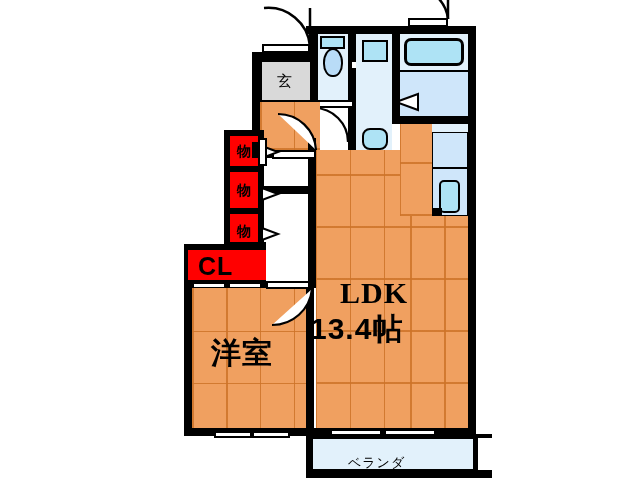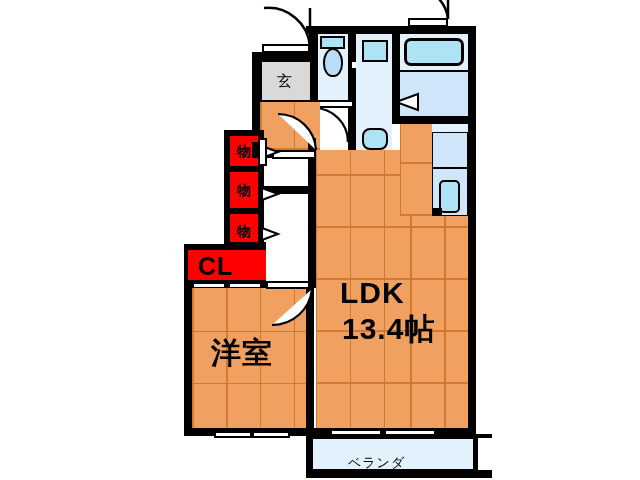--- a/index.html
+++ b/index.html
@@ -110,22 +110,22 @@
   <div class="abs blue1" style="left:432px;top:168px;width:36px;height:48px;border:1.5px solid #000;"></div>
   <div class="abs blue3" style="left:439px;top:180px;width:21px;height:33px;border:2.5px solid #000;border-radius:5px;"></div>
   <div class="abs wall" style="left:412px;top:208px;width:30px;height:10px;"></div>
   <div class="abs wall" style="left:428px;top:216px;width:48px;height:8px;"></div>
 
   <div class="abs floor floorH" style="left:316px;top:150px;width:96px;height:286px;"></div>
   <div class="abs floor floorH" style="left:400px;top:124px;width:32px;height:92px;"></div>
   <div class="abs floor floorH" style="left:410px;top:216px;width:58px;height:220px;"></div>
   <div class="abs floor floorH" style="left:260px;top:102px;width:60px;height:48px;"></div>
 
-  <div class="lbl lbl-ldk" style="left:340px;top:278px;">LDK</div>
-  <div class="lbl lbl-ldk" style="left:342px;top:314px;text-align:center;">13.4帖</div>
+  <div class="lbl lbl-ldk" style="left:340px;top:278px;font-family:Liberation Serif, serif;">LDK</div>
+  <div class="lbl lbl-ldk" style="left:310px;top:314px;text-align:center;">13.4帖</div>
 
   <div class="abs wall" style="left:308px;top:138px;width:8px;height:12px;"></div>
 
   <div class="abs white bord" style="left:272px;top:150px;width:44px;height:9px;"></div>
   <svg class="abs" style="left:272px;top:112px;width:46px;height:40px;" viewBox="0 0 46 40">
     <path d="M44 38 A 38 38 0 0 0 6 2" fill="#fff" stroke="#000" stroke-width="2.2"></path>
   </svg>
   <div class="abs wall" style="left:260px;top:150px;width:14px;height:8px;"></div>
   <div class="abs wall" style="left:308px;top:158px;width:8px;height:28px;"></div>
   <div class="abs wall" style="left:264px;top:186px;width:52px;height:8px;"></div>

